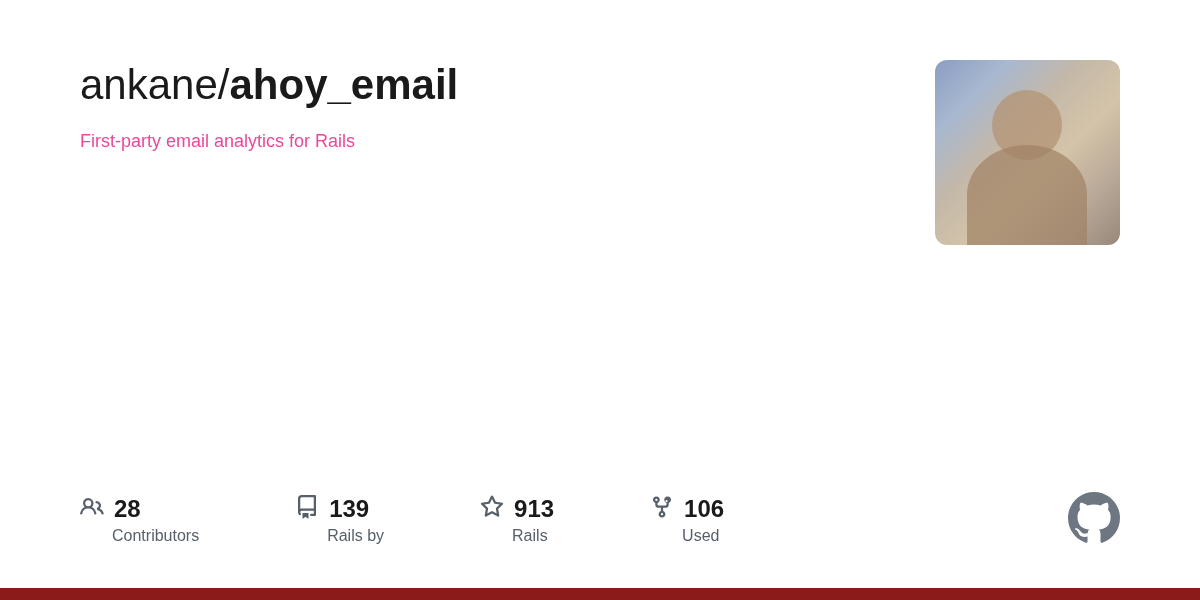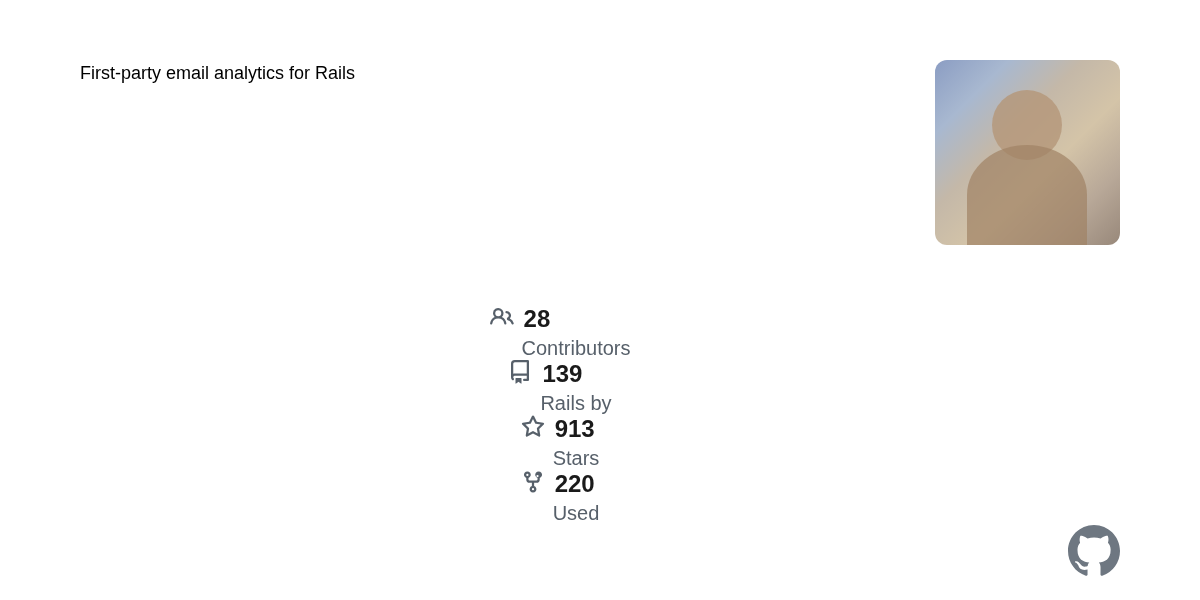--- a/index.html
+++ b/index.html
@@ -44,21 +44,21 @@
       line-height: 1.2;
       margin-bottom: 18px;
     }
 
     .repo-title strong {
       font-weight: 700;
     }
 
     .repo-description {
       font-size: 18px;
-      color: #000000;
+      color: #ec4899;
       line-height: 1.5;
     }
 
     .avatar-container {
       margin-left: 40px;
     }
 
     .avatar-img {
       width: 185px;
       height: 185px;
@@ -90,24 +90,23 @@
       height: 100px;
       background: rgba(160, 130, 100, 0.7);
       border-radius: 50% 50% 0 0;
       bottom: 0;
       left: 32px;
     }
 
     .stats-section {
       display: flex;
       align-items: center;
-      gap: 0;
+      gap: 16px;
       margin-top: auto;
       padding-top: 40px;
-      flex-direction: column;
     }
 
     .stat-item {
       display: flex;
       flex-direction: column;
       align-items: flex-start;
       margin-right: 80px;
     }
 
     .stat-top {
@@ -123,21 +122,21 @@
       line-height: 1;
     }
 
     .stat-number {
       font-size: 24px;
       font-weight: 600;
       color: #1a1a1a;
     }
 
     .stat-label {
-      font-size: 20px;
+      font-size: 16px;
       color: #57606a;
       margin-left: 32px;
     }
 
     .github-logo-container {
       margin-left: auto;
       align-self: flex-end;
     }
 
     .bottom-bar {
@@ -158,20 +157,23 @@
       height: 52px;
       fill: #6e7781;
     }
   </style>
 </head>
 <body>
 
 <div class="main-content">
   <div class="header-section">
     <div class="title-area">
+      <h1 class="repo-title">
+        <span>ankane/</span><strong>ahoy_email</strong>
+      </h1>
       <p class="repo-description">First-party email analytics for Rails</p>
     </div>
     <div class="avatar-container">
       <div class="avatar-img">
         
       </div>
     </div>
   </div>
 
   <div class="stats-section">
@@ -202,31 +204,31 @@
 
     <div class="stat-item">
       <div class="stat-top">
         <span class="stat-icon">
           <svg class="icon-svg" viewBox="0 0 16 16">
             <path fill-rule="evenodd" d="M8 .25a.75.75 0 01.673.418l1.882 3.815 4.21.612a.75.75 0 01.416 1.279l-3.046 2.97.719 4.192a.75.75 0 01-1.088.791L8 12.347l-3.766 1.98a.75.75 0 01-1.088-.79l.72-4.194L.818 6.374a.75.75 0 01.416-1.28l4.21-.611L7.327.668A.75.75 0 018 .25zm0 2.445L6.615 5.5a.75.75 0 01-.564.41l-3.097.45 2.24 2.184a.75.75 0 01.216.664l-.528 3.084 2.769-1.456a.75.75 0 01.698 0l2.77 1.456-.53-3.084a.75.75 0 01.216-.664l2.24-2.183-3.096-.45a.75.75 0 01-.564-.41L8 2.694v.001z"></path>
           </svg>
         </span>
         <span class="stat-number">913</span>
       </div>
-      <span class="stat-label">Stars</span>
+      <span class="stat-label">Rails</span>
     </div>
 
     <div class="stat-item">
       <div class="stat-top">
         <span class="stat-icon">
           <svg class="icon-svg" viewBox="0 0 16 16">
             <path fill-rule="evenodd" d="M5 3.25a.75.75 0 11-1.5 0 .75.75 0 011.5 0zm0 2.122a2.25 2.25 0 10-1.5 0v.878A2.25 2.25 0 005.75 8.5h1.5v2.128a2.251 2.251 0 101.5 0V8.5h1.5a2.25 2.25 0 002.25-2.25v-.878a2.25 2.25 0 10-1.5 0v.878a.75.75 0 01-.75.75h-4.5A.75.75 0 015 6.25v-.878zm3.75 7.378a.75.75 0 11-1.5 0 .75.75 0 011.5 0zm3-8.75a.75.75 0 11-1.5 0 .75.75 0 011.5 0z"></path>
           </svg>
         </span>
-        <span class="stat-number">220</span>
+        <span class="stat-number">106</span>
       </div>
       <span class="stat-label">Used</span>
     </div>
 
     <div class="github-logo-container">
       <svg class="github-icon-svg" viewBox="0 0 16 16">
         <path fill-rule="evenodd" d="M8 0C3.58 0 0 3.58 0 8c0 3.54 2.29 6.53 5.47 7.59.4.07.55-.17.55-.38 0-.19-.01-.82-.01-1.49-2.01.37-2.53-.49-2.69-.94-.09-.23-.48-.94-.82-1.13-.28-.15-.68-.52-.01-.53.63-.01 1.08.58 1.23.82.72 1.21 1.87.87 2.33.66.07-.52.28-.87.51-1.07-1.78-.2-3.64-.89-3.64-3.95 0-.87.31-1.59.82-2.15-.08-.2-.36-1.02.08-2.12 0 0 .67-.21 2.2.82.64-.18 1.32-.27 2-.27.68 0 1.36.09 2 .27 1.53-1.04 2.2-.82 2.2-.82.44 1.1.16 1.92.08 2.12.51.56.82 1.27.82 2.15 0 3.07-1.87 3.75-3.65 3.95.29.25.54.73.54 1.48 0 1.07-.01 1.93-.01 2.2 0 .21.15.46.55.38A8.013 8.013 0 0016 8c0-4.42-3.58-8-8-8z"></path>
       </svg>
     </div>
   </div>

